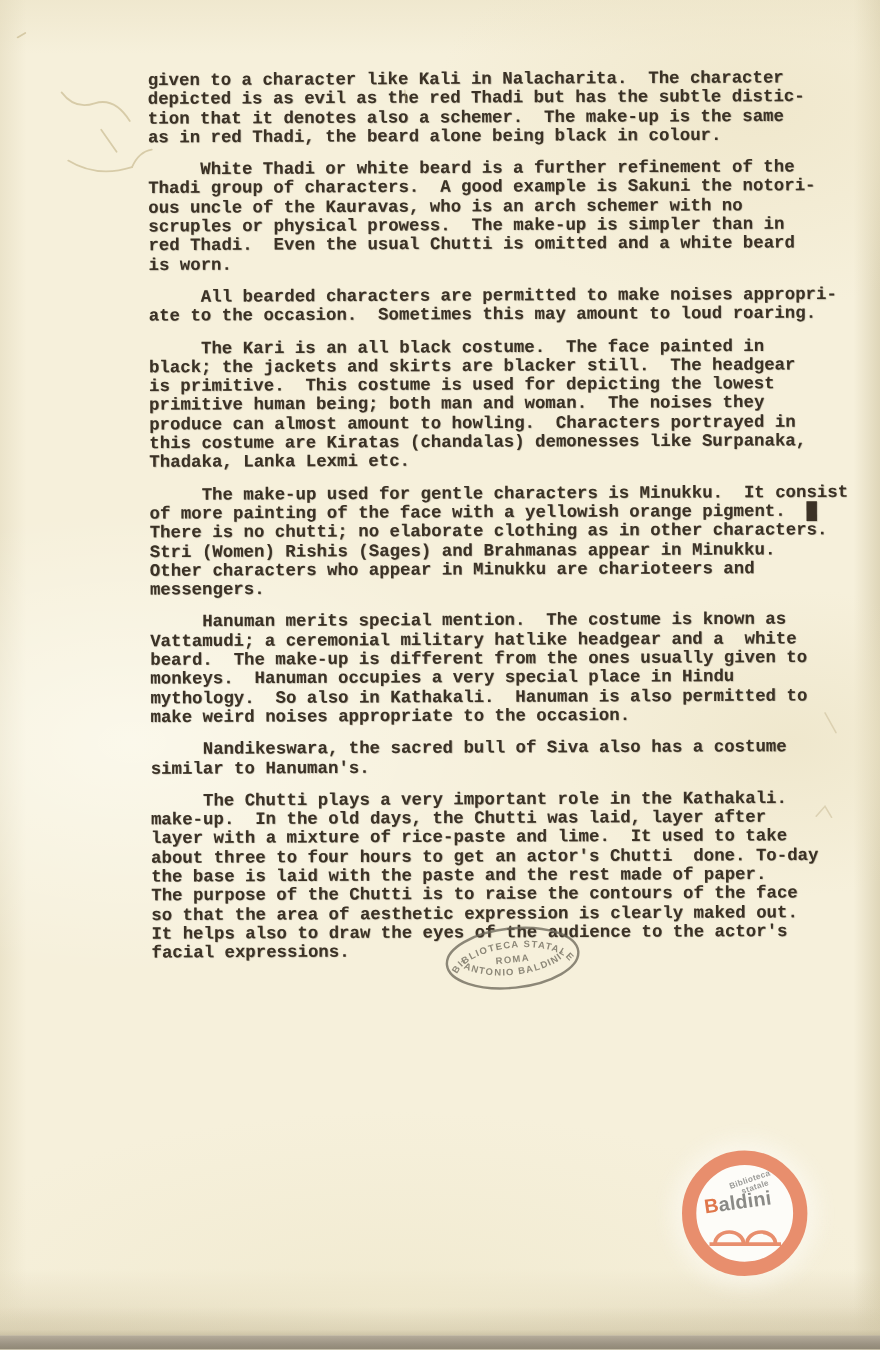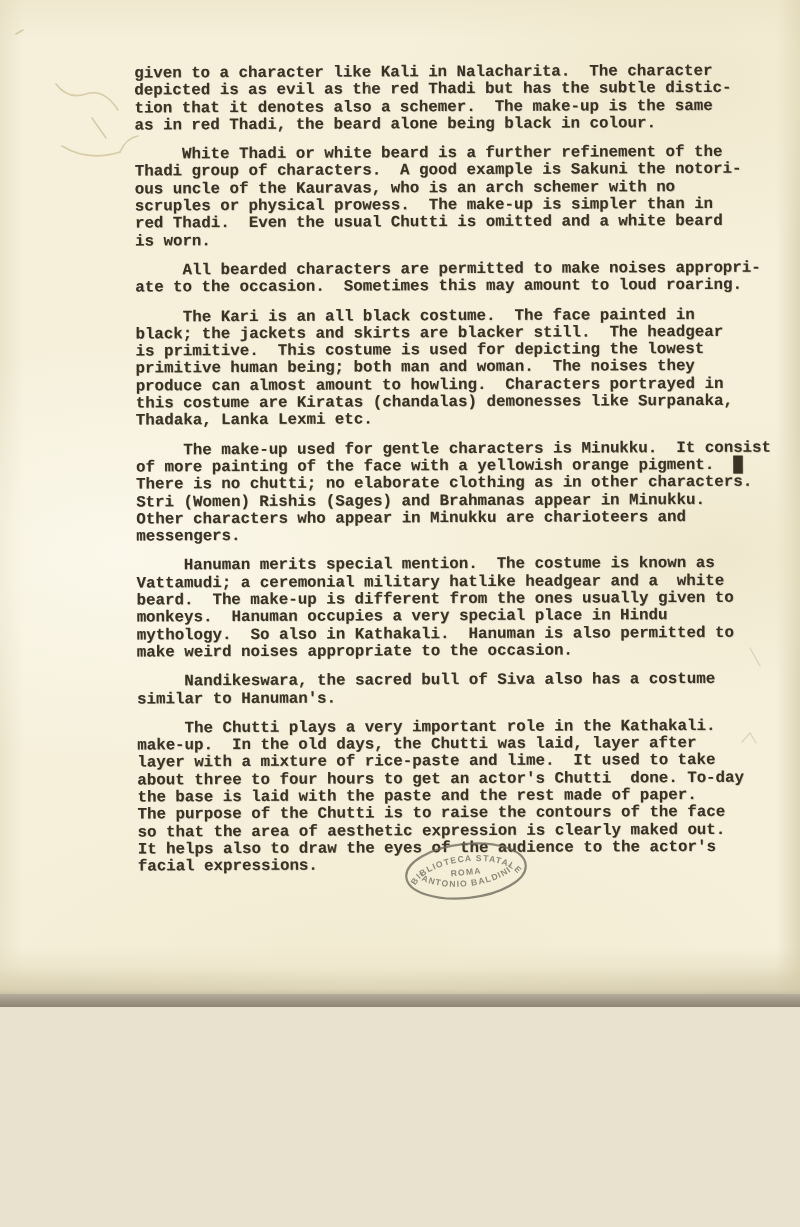--- a/index.html
+++ b/index.html
@@ -1,17 +1,17 @@
 <!DOCTYPE html>
 <html><head>
 <meta charset="utf-8">
 <style>
   html,body{margin:0;padding:0;background:#e8e2cf;}
   .scan{
-    position:relative;width:800px;height:1007px;overflow:hidden;
+    position:relative;width:800px;height:1227px;overflow:hidden;
     background-color:#f6f0db;
     background-image:
       radial-gradient(ellipse 420px 260px at 86% 8%, rgba(238,229,200,.75), transparent 70%),
       radial-gradient(ellipse 500px 300px at 15% 55%, rgba(255,255,248,.55), transparent 70%),
       radial-gradient(ellipse 300px 200px at 90% 55%, rgba(235,226,196,.6), transparent 70%),
       radial-gradient(ellipse 600px 240px at 45% 97%, rgba(240,233,206,.8), transparent 75%),
       linear-gradient(90deg, rgba(226,217,188,.55) 0, transparent 3%, transparent 97%, rgba(213,203,170,.7) 100%),
       linear-gradient(180deg, rgba(233,224,194,.5) 0, transparent 4%, transparent 94%, rgba(222,212,183,.85) 98%);
     font-family:"Liberation Sans", sans-serif;
   }

